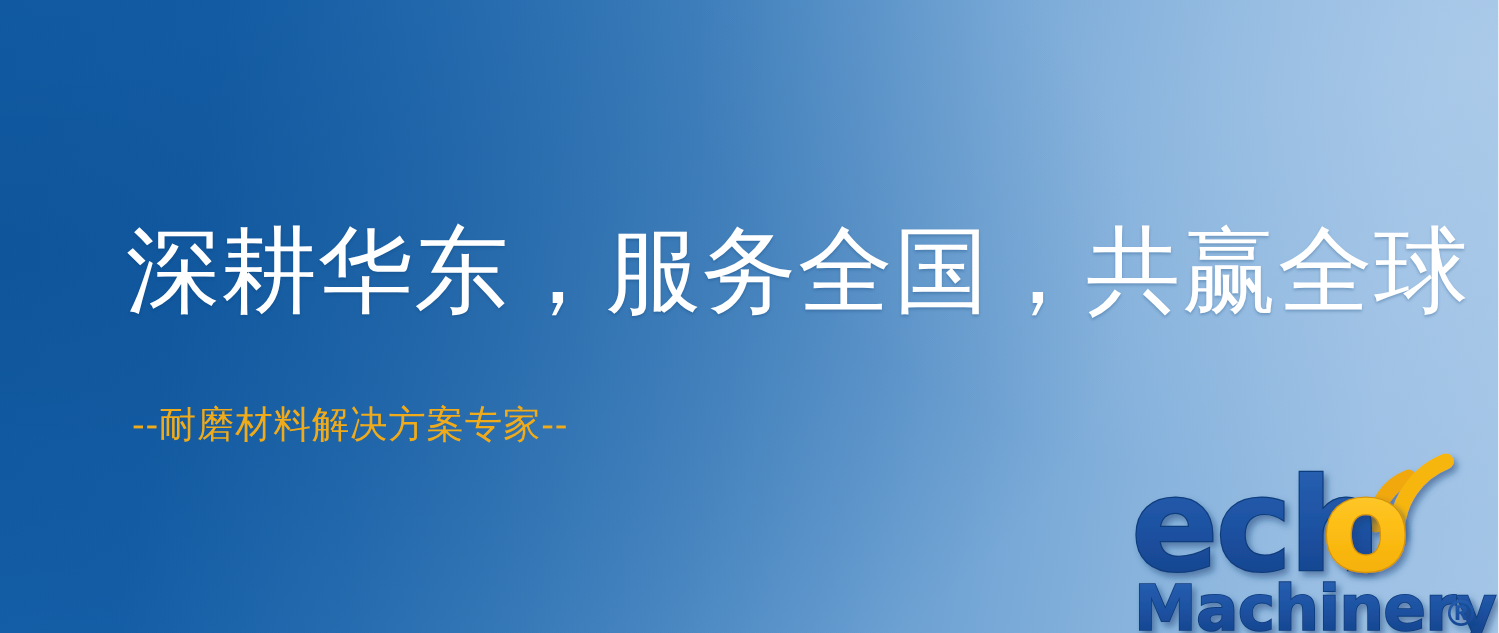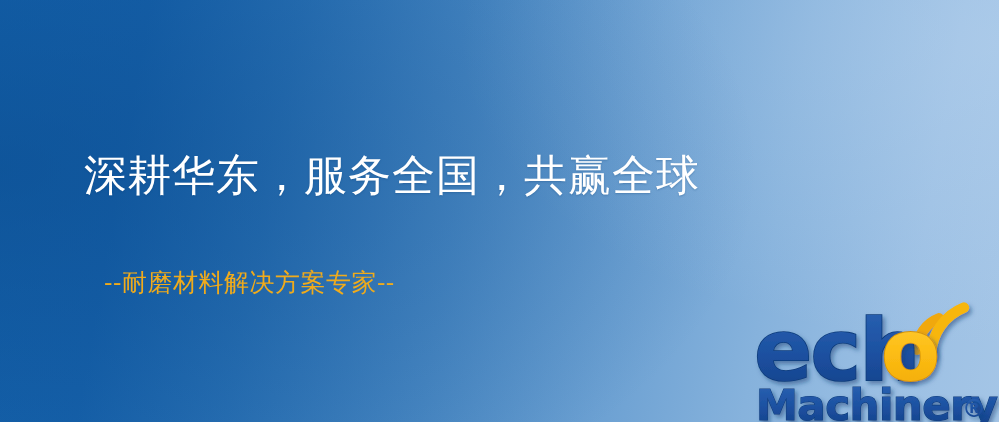--- a/index.html
+++ b/index.html
@@ -32,33 +32,33 @@
       radial-gradient(115% 150% at 0% 40%, rgba(10,74,140,0.55) 0%, rgba(10,74,140,0.22) 38%, rgba(10,74,140,0) 66%),
       radial-gradient(90% 120% at 100% 10%, rgba(190,215,240,0.38) 0%, rgba(190,215,240,0) 60%);
     pointer-events: none;
   }
 
   
   #headline {
     position: absolute;
     left: 84px;
     top: 152px;
-    font-family: Liberation Sans, sans-serif;
-    font-size: 43px;
+    font-family: Liberation Mono, monospace;
+    font-size: 63px;
     line-height: 1.08;
     letter-spacing: 1px;
     color: #ffffff;
     white-space: nowrap;
     text-shadow: 0 1px 2px rgba(12, 60, 110, 0.28);
   }
 
   
   #subtitle {
     position: absolute;
-    left: 104px;
+    left: 88px;
     top: 268px;
     font-family: "DejaVu Serif", "Liberation Serif", serif;
     font-size: 25px;
     line-height: 1.2;
     letter-spacing: 0.5px;
     color: #f0ab1b;
     white-space: nowrap;
   }
 
   

